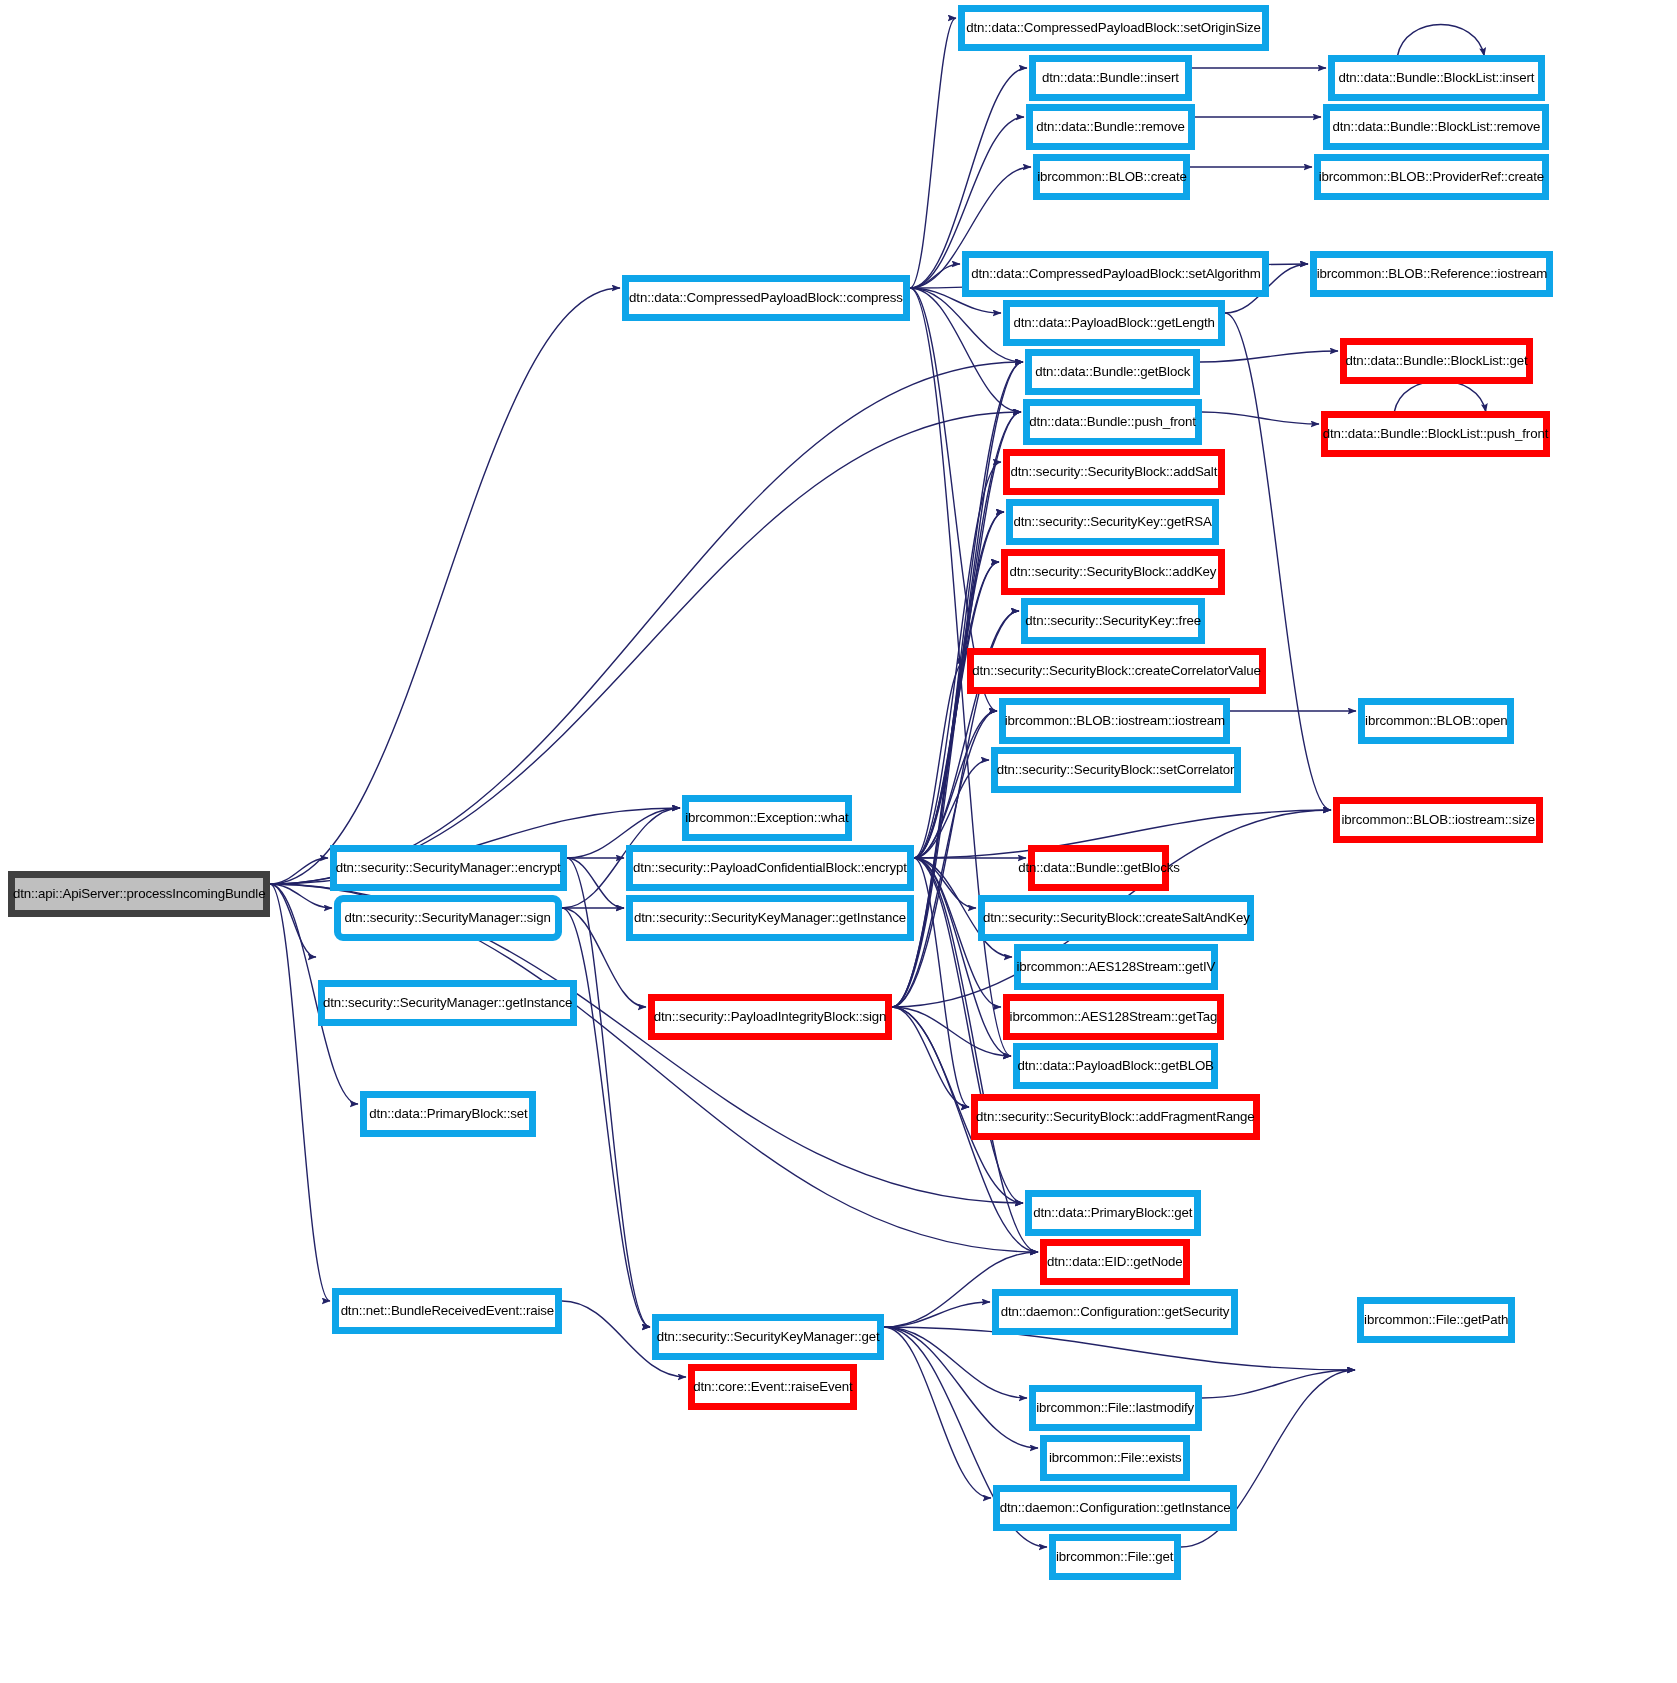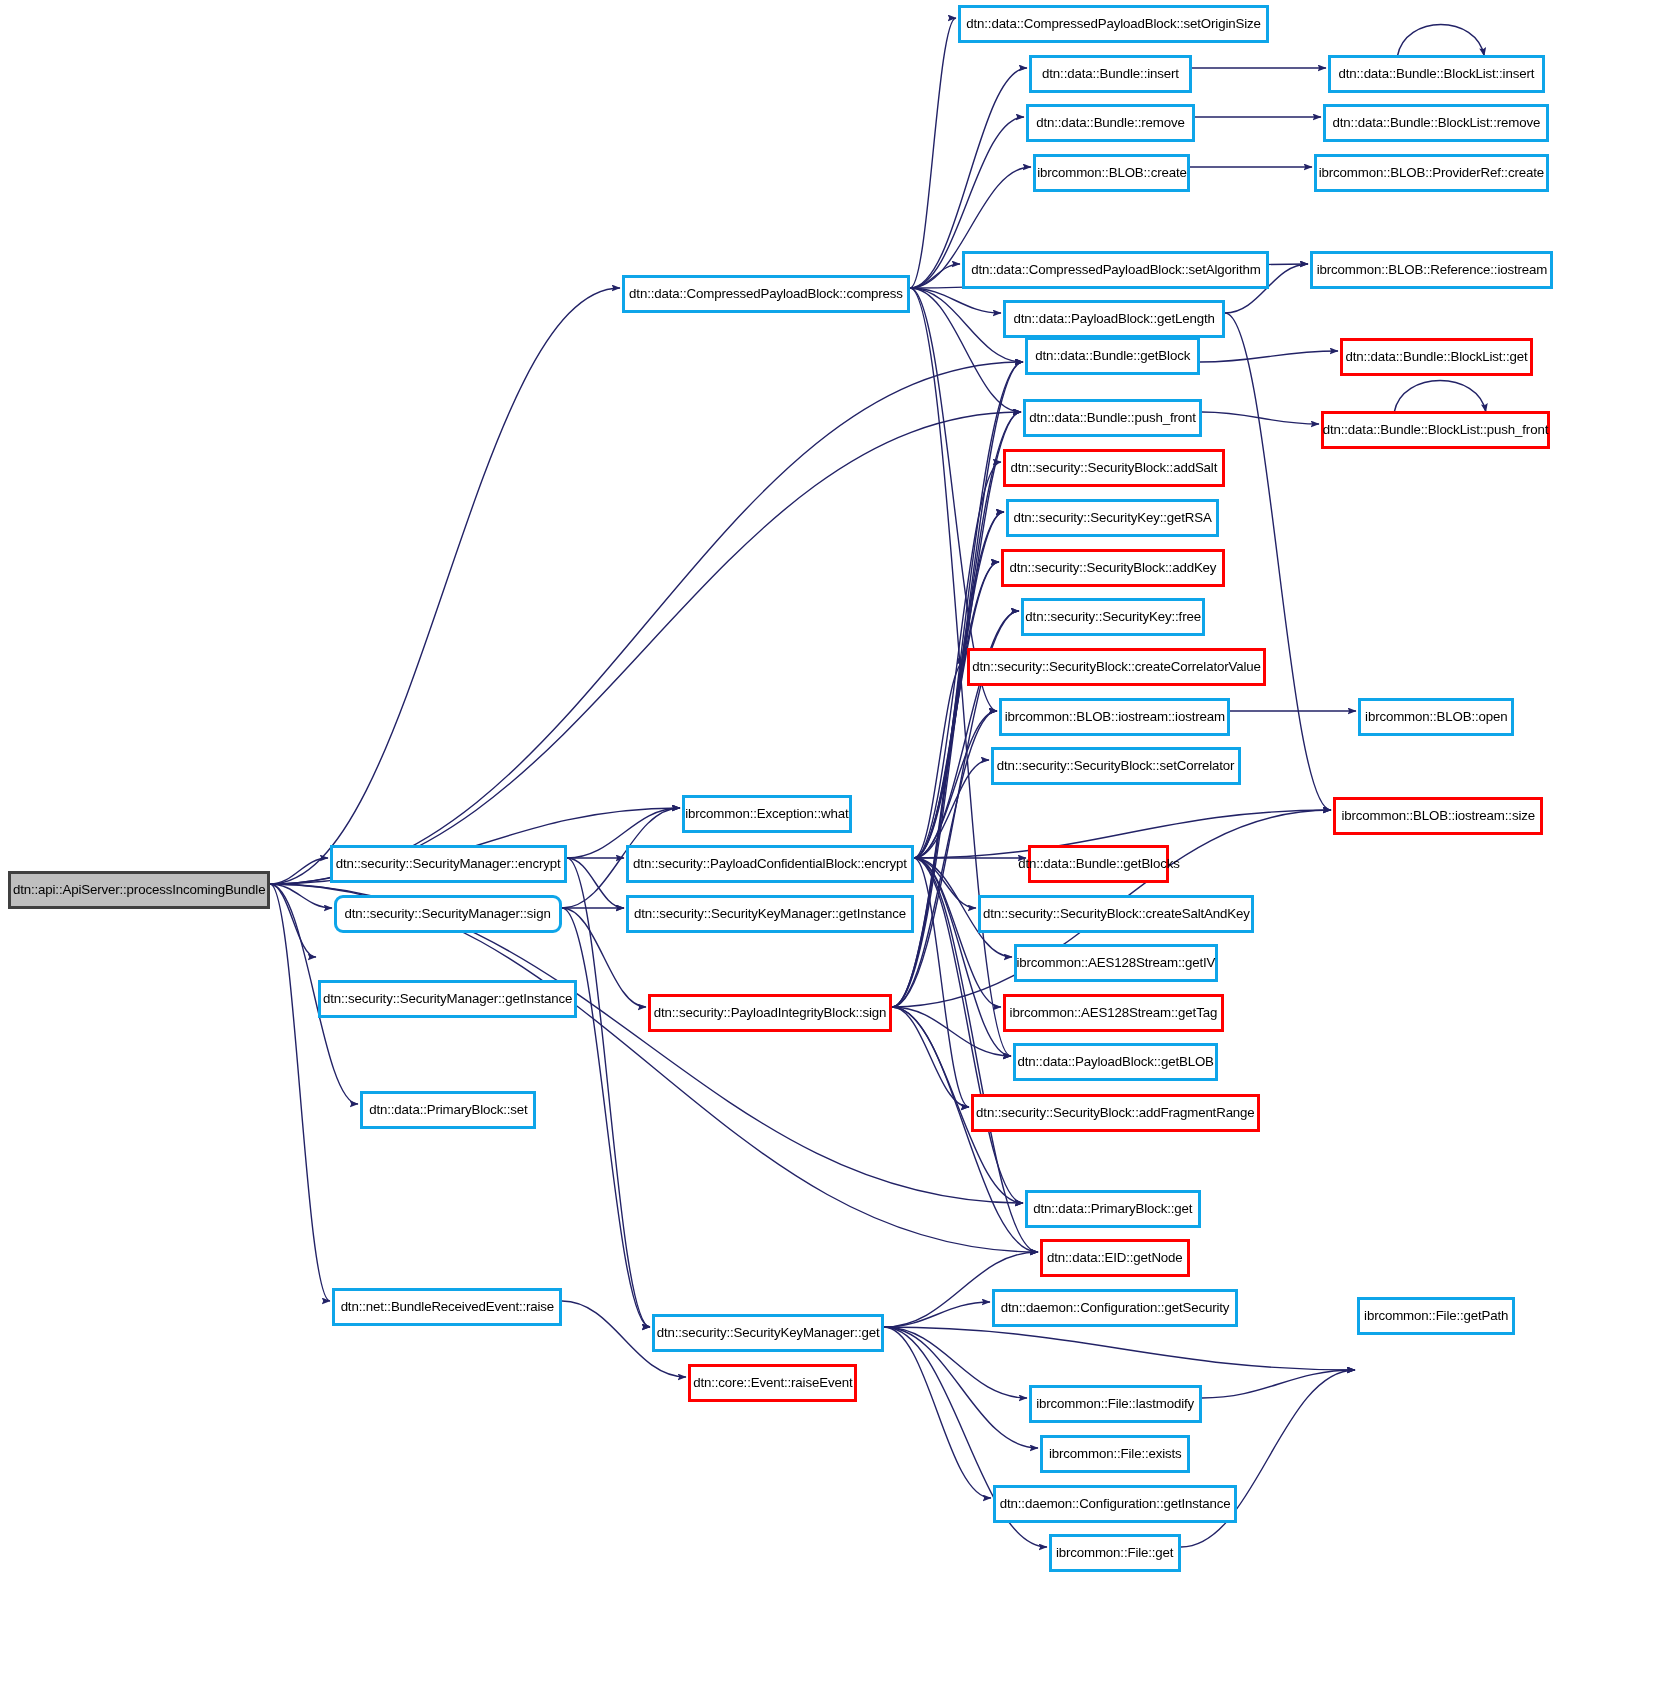--- a/index.html
+++ b/index.html
@@ -22,21 +22,21 @@
     height: 1683px;
     pointer-events: none;
   }
   .gnode {
     position: absolute;
     box-sizing: border-box;
     display: flex;
     align-items: center;
     justify-content: center;
     background: #ffffff;
-    border: 3px solid #0ea5e9;
+    border: 7px solid #0ea5e9;
     font-size: 13.5px;
     line-height: 1;
     color: #000000;
     white-space: nowrap;
     padding: 16px 7px;
     letter-spacing: -0.15px;
   }
   .gnode.red {
     border-color: #ff0000;
   }
@@ -171,21 +171,21 @@
       </div>
       <div class="gnode" style="left: 962px; top: 251px; width: 307px; height: 26px;">
         <span class="lbl">dtn::data::CompressedPayloadBlock::setAlgorithm</span>
       </div>
       <div class="gnode" style="left: 1310px; top: 251px; width: 243px; height: 26px;">
         <span class="lbl">ibrcommon::BLOB::Reference::iostream</span>
       </div>
       <div class="gnode" style="left: 1003px; top: 300px; width: 222px; height: 26px;">
         <span class="lbl">dtn::data::PayloadBlock::getLength</span>
       </div>
-      <div class="gnode" style="left: 1025px; top: 337px; width: 175px; height: 26px;">
+      <div class="gnode" style="left: 1025px; top: 349px; width: 175px; height: 26px;">
         <span class="lbl">dtn::data::Bundle::getBlock</span>
       </div>
       <div class="gnode red" style="left: 1340px; top: 338px; width: 193px; height: 26px;">
         <span class="lbl">dtn::data::Bundle::BlockList::get</span>
       </div>
       <div class="gnode" style="left: 1023px; top: 399px; width: 179px; height: 26px;">
         <span class="lbl">dtn::data::Bundle::push_front</span>
       </div>
       <div class="gnode red" style="left: 1321px; top: 411px; width: 229px; height: 26px;">
         <span class="lbl">dtn::data::Bundle::BlockList::push_front</span>

